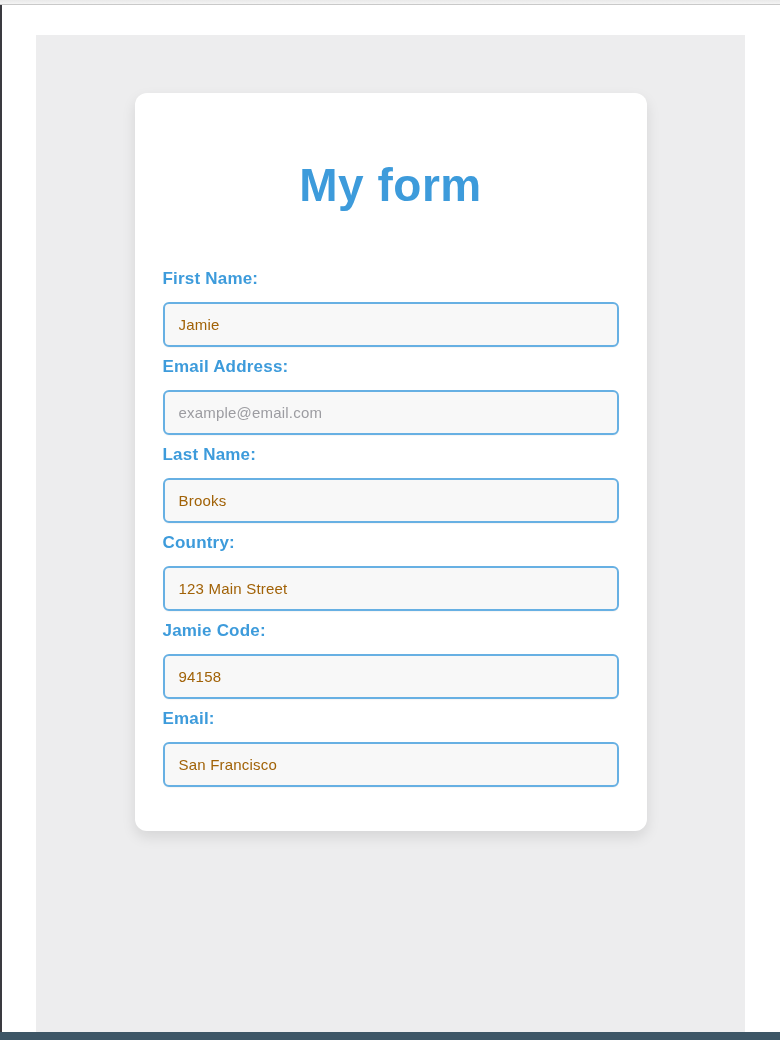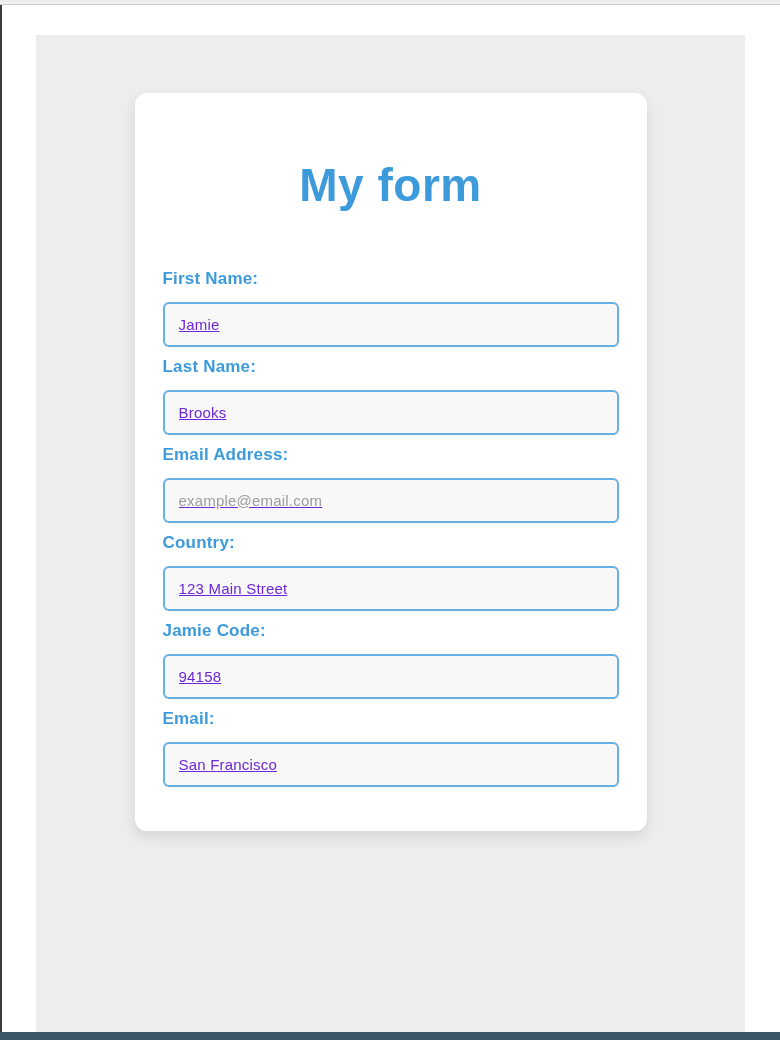--- a/index.html
+++ b/index.html
@@ -61,51 +61,50 @@
   .field-input {
     display: block;
     width: 100%;
     height: 45px;
     background: #f8f8f8;
     border: 2px solid #67b0e3;
     border-radius: 6px;
     padding: 0 14px;
     font-family: "Liberation Sans", sans-serif;
     font-size: 15px;
-    color: #6d28d9;
+    color: #a16207;
     letter-spacing: 0.2px;
     outline: none;
     box-shadow: 0 1px 1px rgba(0,0,0,0.04);
-    text-decoration: underline;
   }
   .field-input::placeholder { color: #9c9ca1; opacity: 1; }
 </style>
 </head>
 <body>
 
 <div class="top-strip"></div>
 <div class="left-border"></div>
 
 <div class="gray-panel">
   <div class="card">
     <h1 class="form-title">My form</h1>
 
     <div class="field-group">
       <label class="field-label">First Name:</label>
       <input class="field-input" type="text" value="Jamie" style="">
     </div>
 
     <div class="field-group">
-      <label class="field-label">Last Name:</label>
-      <input class="field-input" type="text" value="Brooks" style="">
+      <label class="field-label">Email Address:</label>
+      <input class="field-input" type="text" placeholder="example@email.com" style="">
     </div>
 
     <div class="field-group">
-      <label class="field-label">Email Address:</label>
-      <input class="field-input" type="text" placeholder="example@email.com" style="">
+      <label class="field-label">Last Name:</label>
+      <input class="field-input" type="text" value="Brooks" style="">
     </div>
 
     <div class="field-group">
       <label class="field-label">Country:</label>
       <input class="field-input" type="text" value="123 Main Street" style="">
     </div>
 
     <div class="field-group">
       <label class="field-label">Jamie Code:</label>
       <input class="field-input" type="text" value="94158" style="">

